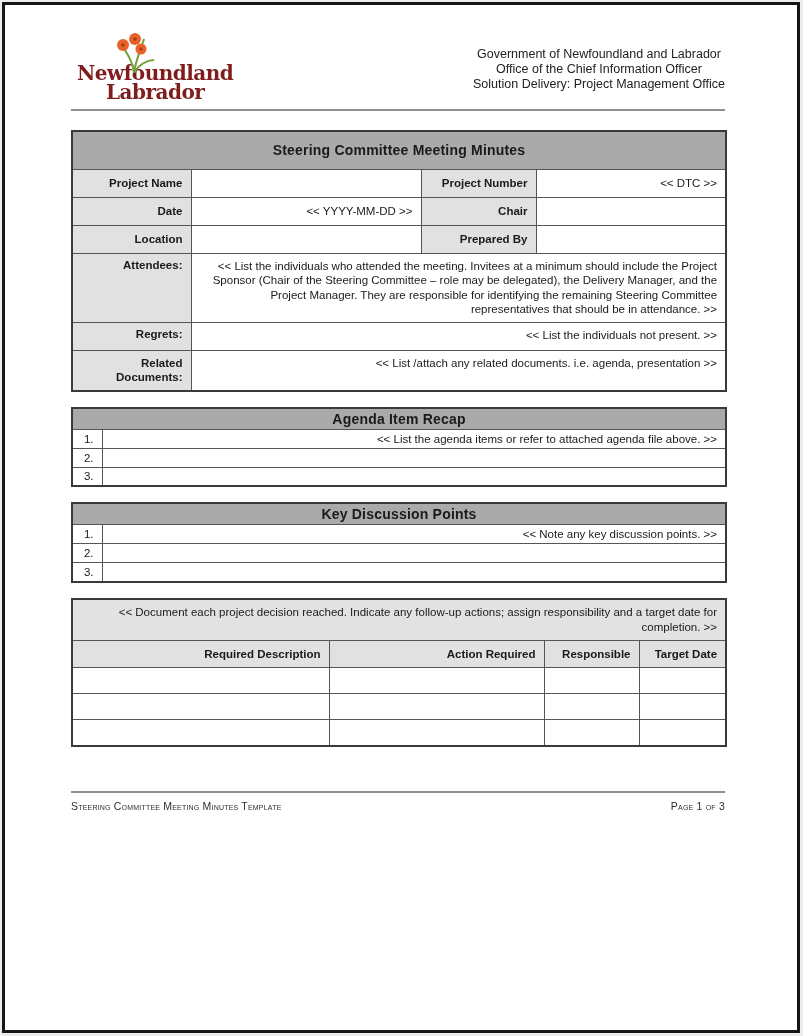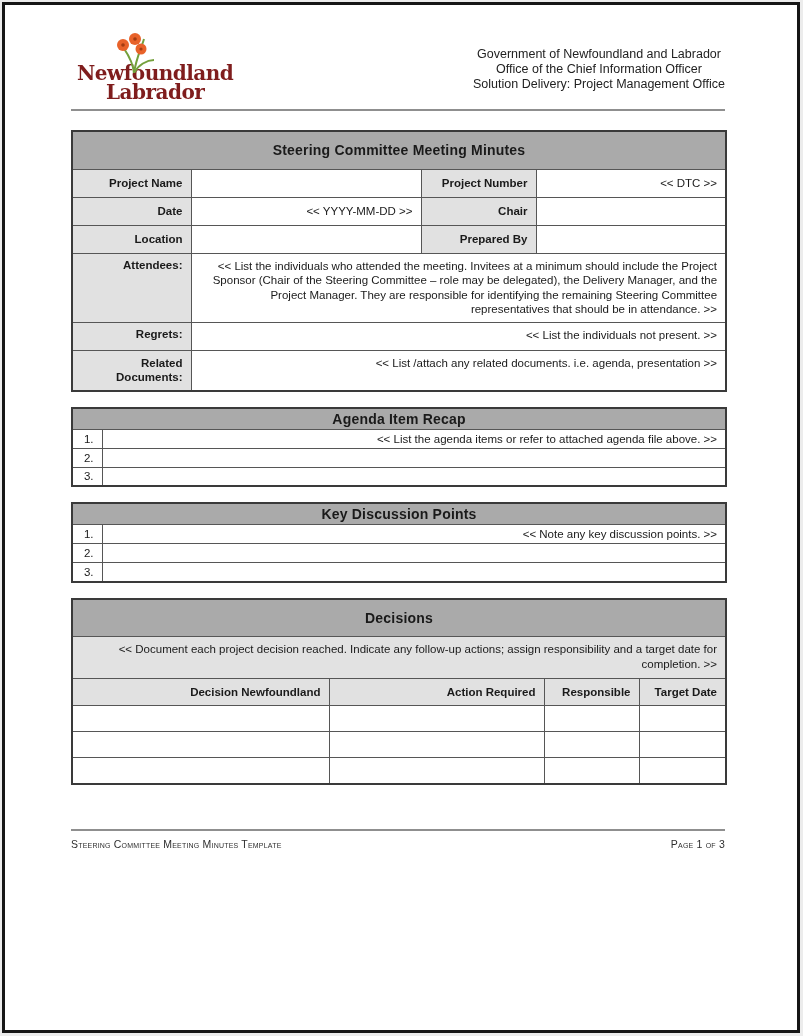--- a/index.html
+++ b/index.html
@@ -229,28 +229,25 @@
       </table>
 
     <table class="decisions mt-15">
       <colgroup>
           <col style="width:257px">
           <col style="width:215px">
           <col style="width:95px">
           <col style="width:87px">
         </colgroup>
       <tbody>
-          <tr>
-        <td colspan="4" class="section-title">Decisions</td>
-      </tr>
       <tr>
         <td colspan="4" class="instruction">&lt;&lt; Document each project decision reached.  Indicate any follow-up actions; assign responsibility and a target date for completion. &gt;&gt;</td>
       </tr>
       <tr>
-        <th>Decision Newfoundland</th>
+        <th>Required Description</th>
         <th>Action Required</th>
         <th>Responsible</th>
         <th>Target Date</th>
       </tr>
       <tr>
         <td class="blank"></td>
         <td class="blank"></td>
         <td class="blank"></td>
         <td class="blank"></td>
       </tr>

